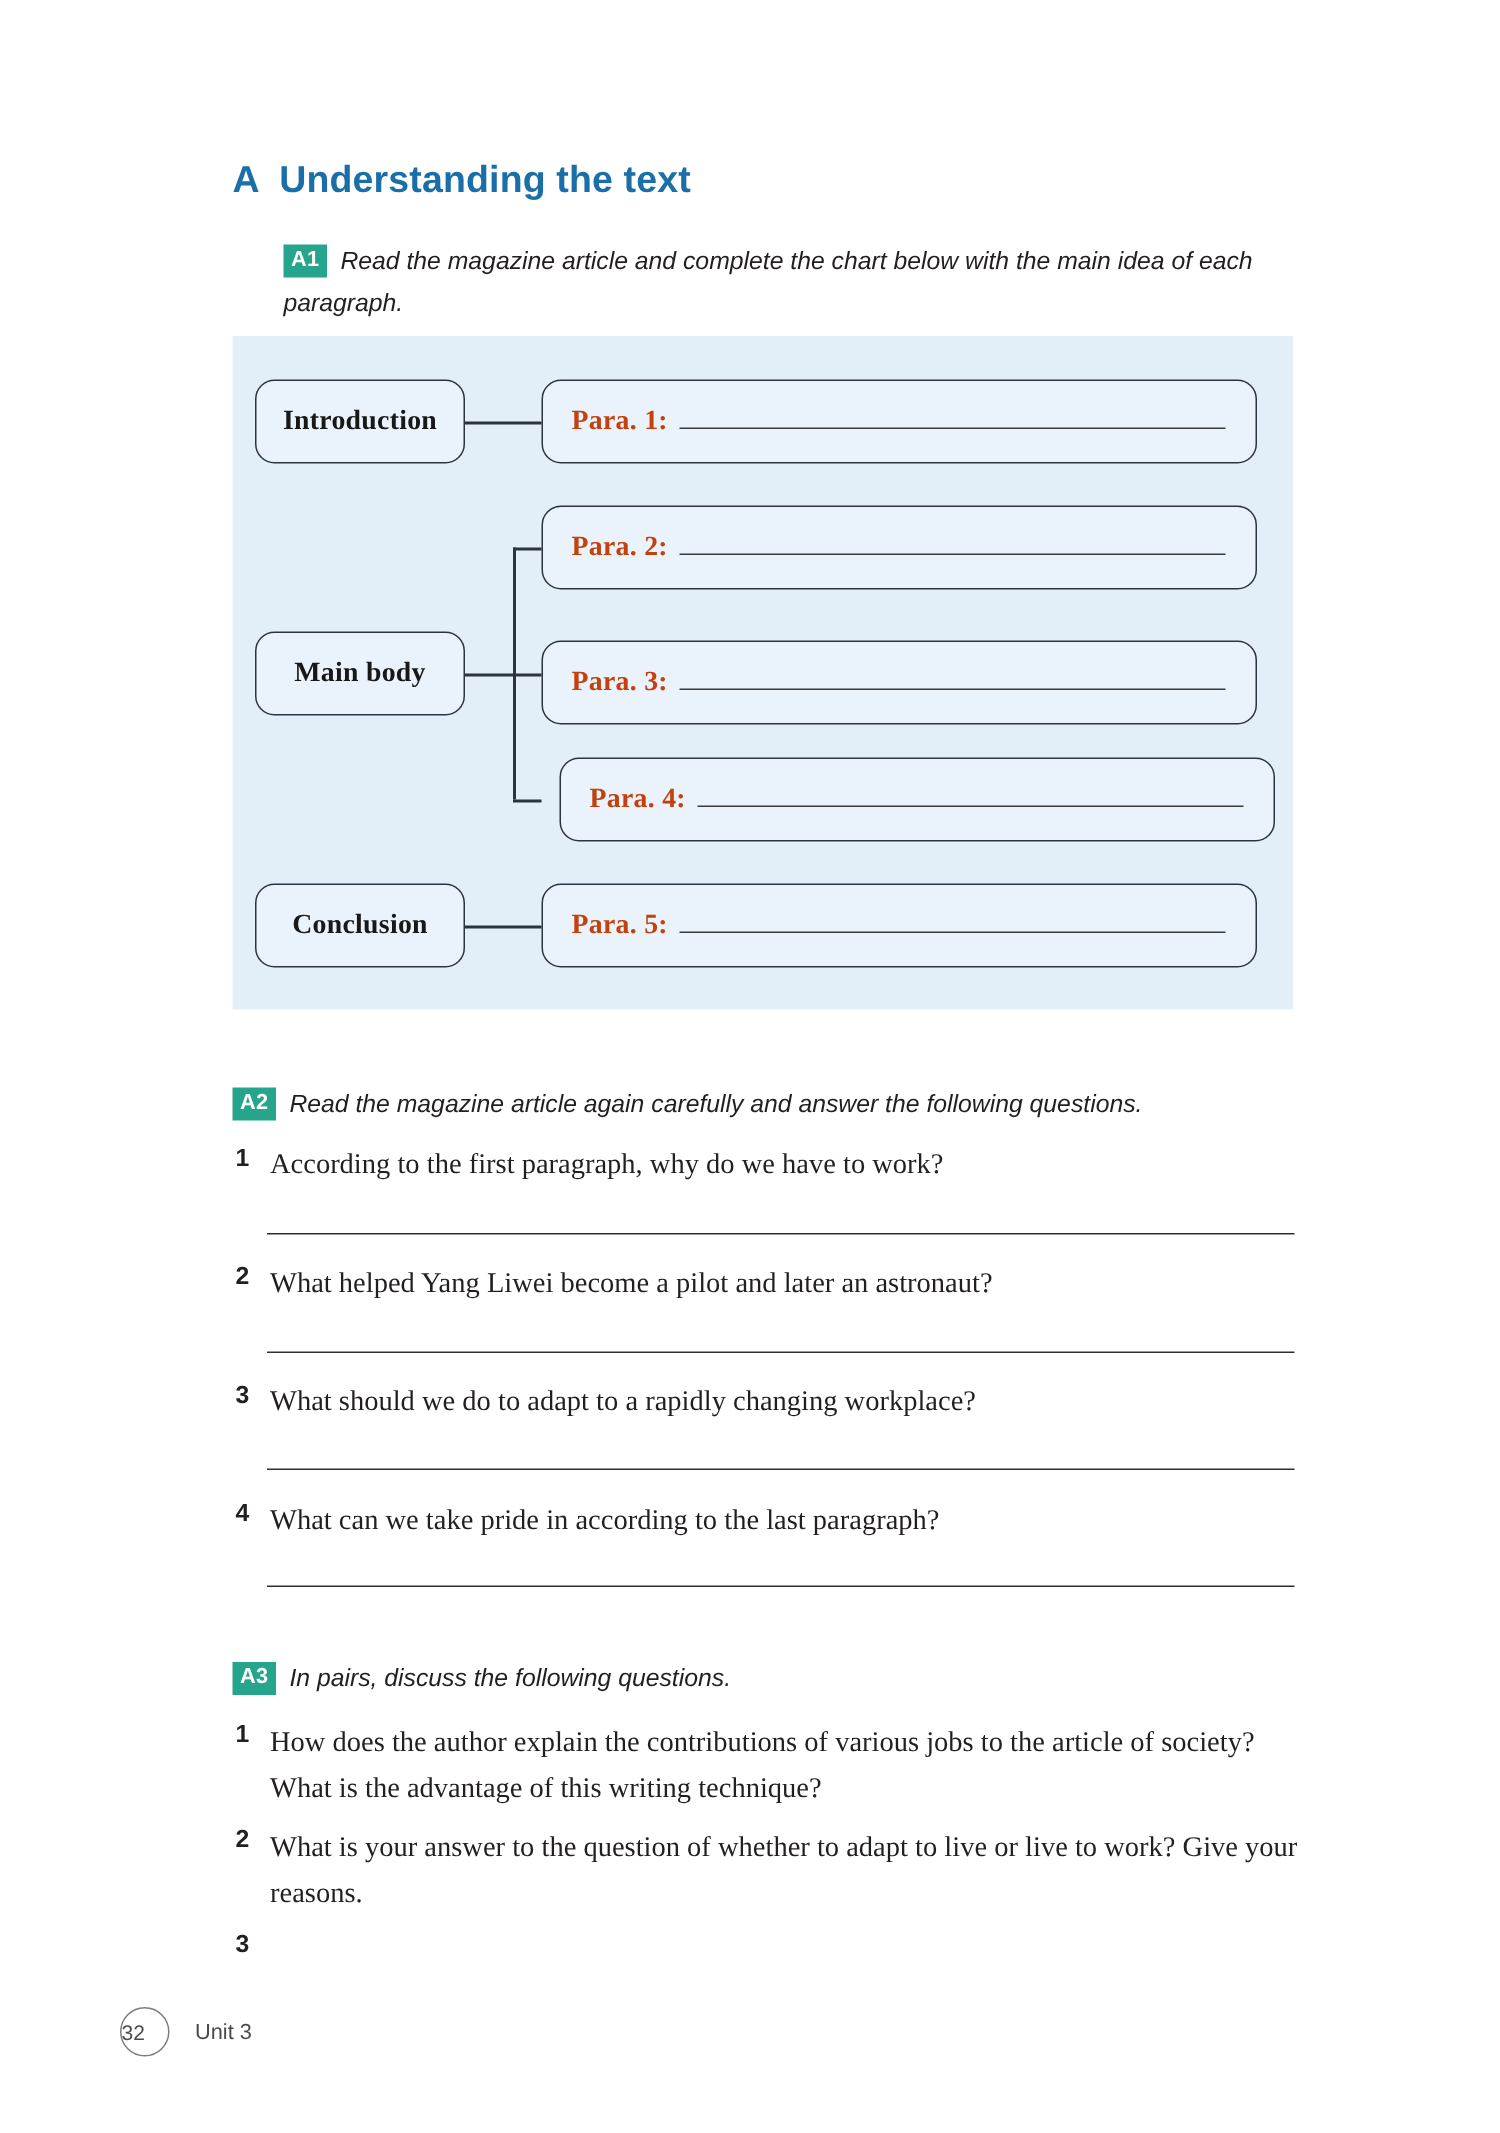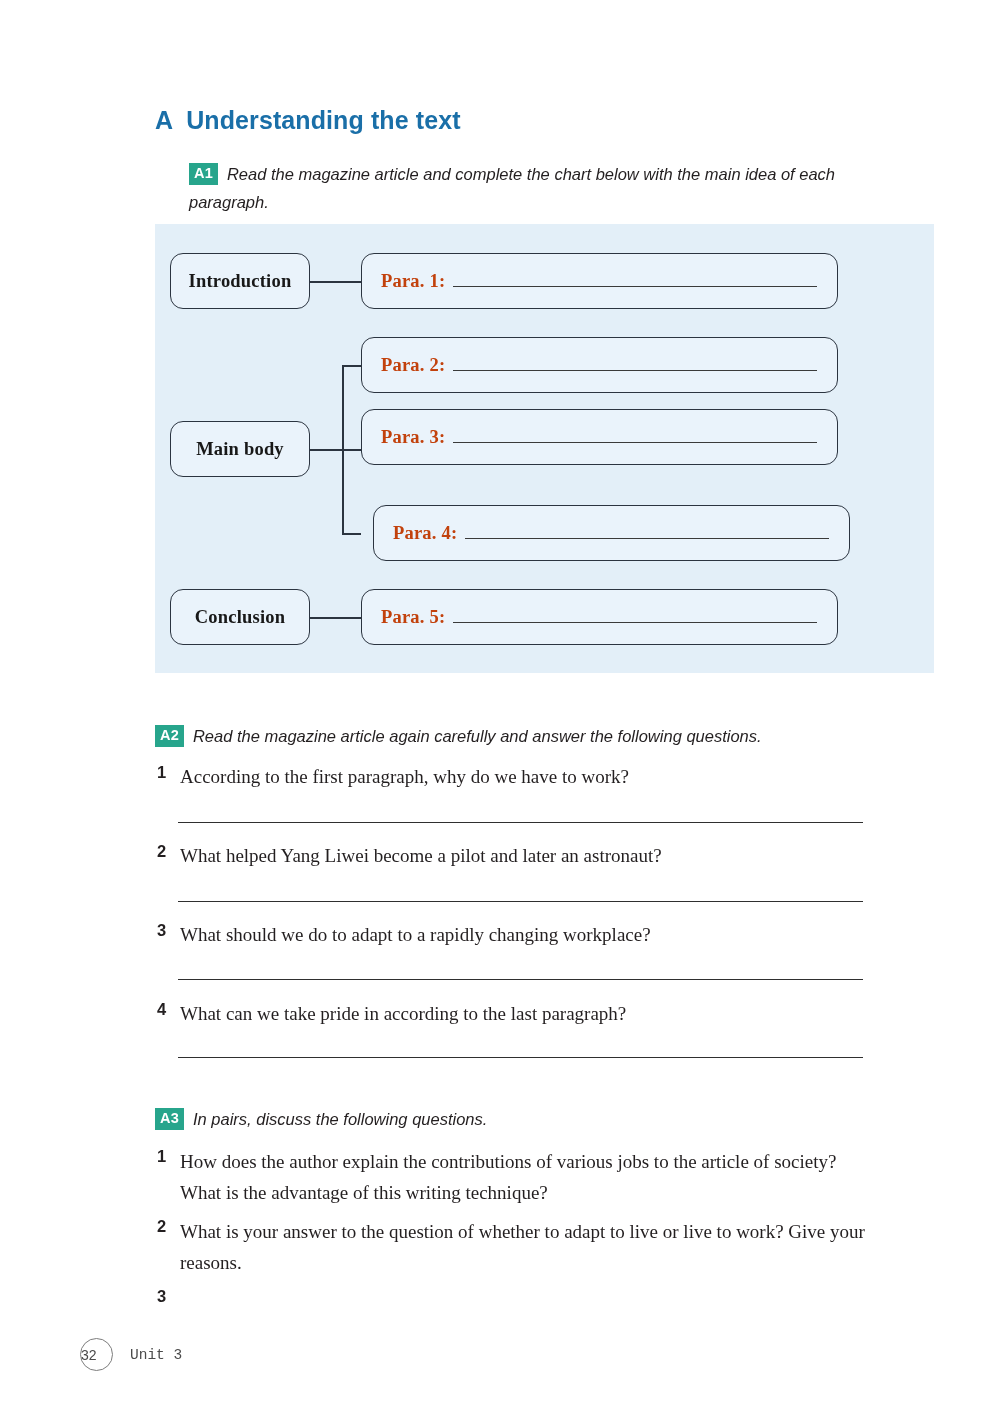--- a/index.html
+++ b/index.html
@@ -55,21 +55,21 @@
   }
   .task-a1 { left: 165px; top: 160px; width: 700px; margin-left: 24px; }
   .task-a2 { left: 155px; top: 722px; width: 730px; }
   .task-a3 { left: 155px; top: 1105px; width: 730px; }
 
   
   #chart-panel {
     position: absolute;
     left: 155px;
     top: 224px;
-    width: 779px;
+    width: 707px;
     height: 449px;
     background: #e3eff8;
   }
   .node {
     position: absolute;
     box-sizing: border-box;
     border: 1.7px solid #2b3440;
     border-radius: 13px;
     background: #eaf3fb;
     display: flex;
@@ -156,21 +156,21 @@
     width: 31px; height: 31px;
     border: 1.3px solid #7d7d7d;
     border-radius: 50%;
     display: flex; align-items: center; 
     font-family: "Liberation Sans", sans-serif;
     font-size: 14px;
     color: #4a4a4a;
   }
   .footer-unit {
     margin-left: 17px;
-    font-family: Liberation Mono, monospace;
+    font-family: Liberation Sans, sans-serif;
     font-size: 14.5px;
     color: #4a4a4a;
   }
 </style>
 </head>
 <body>
 
 <div class="section-head">
   <span class="sec-letter">A</span><span>Understanding the text</span>
 </div>
@@ -206,21 +206,21 @@
       <span class="para-name">Para. 1:</span>
       <span class="para-blank"></span>
     </div>
   </div>
   <div class="node para" style="top:113px;">
     <div class="para-inner">
       <span class="para-name">Para. 2:</span>
       <span class="para-blank"></span>
     </div>
   </div>
-  <div class="node para" style="top:185px;">
+  <div class="node para" style="top:203px;">
     <div class="para-inner">
       <span class="para-name">Para. 3:</span>
       <span class="para-blank"></span>
     </div>
   </div>
   <div class="node para" style="top:281px;margin-left:12px;">
     <div class="para-inner">
       <span class="para-name">Para. 4:</span>
       <span class="para-blank"></span>
     </div>

